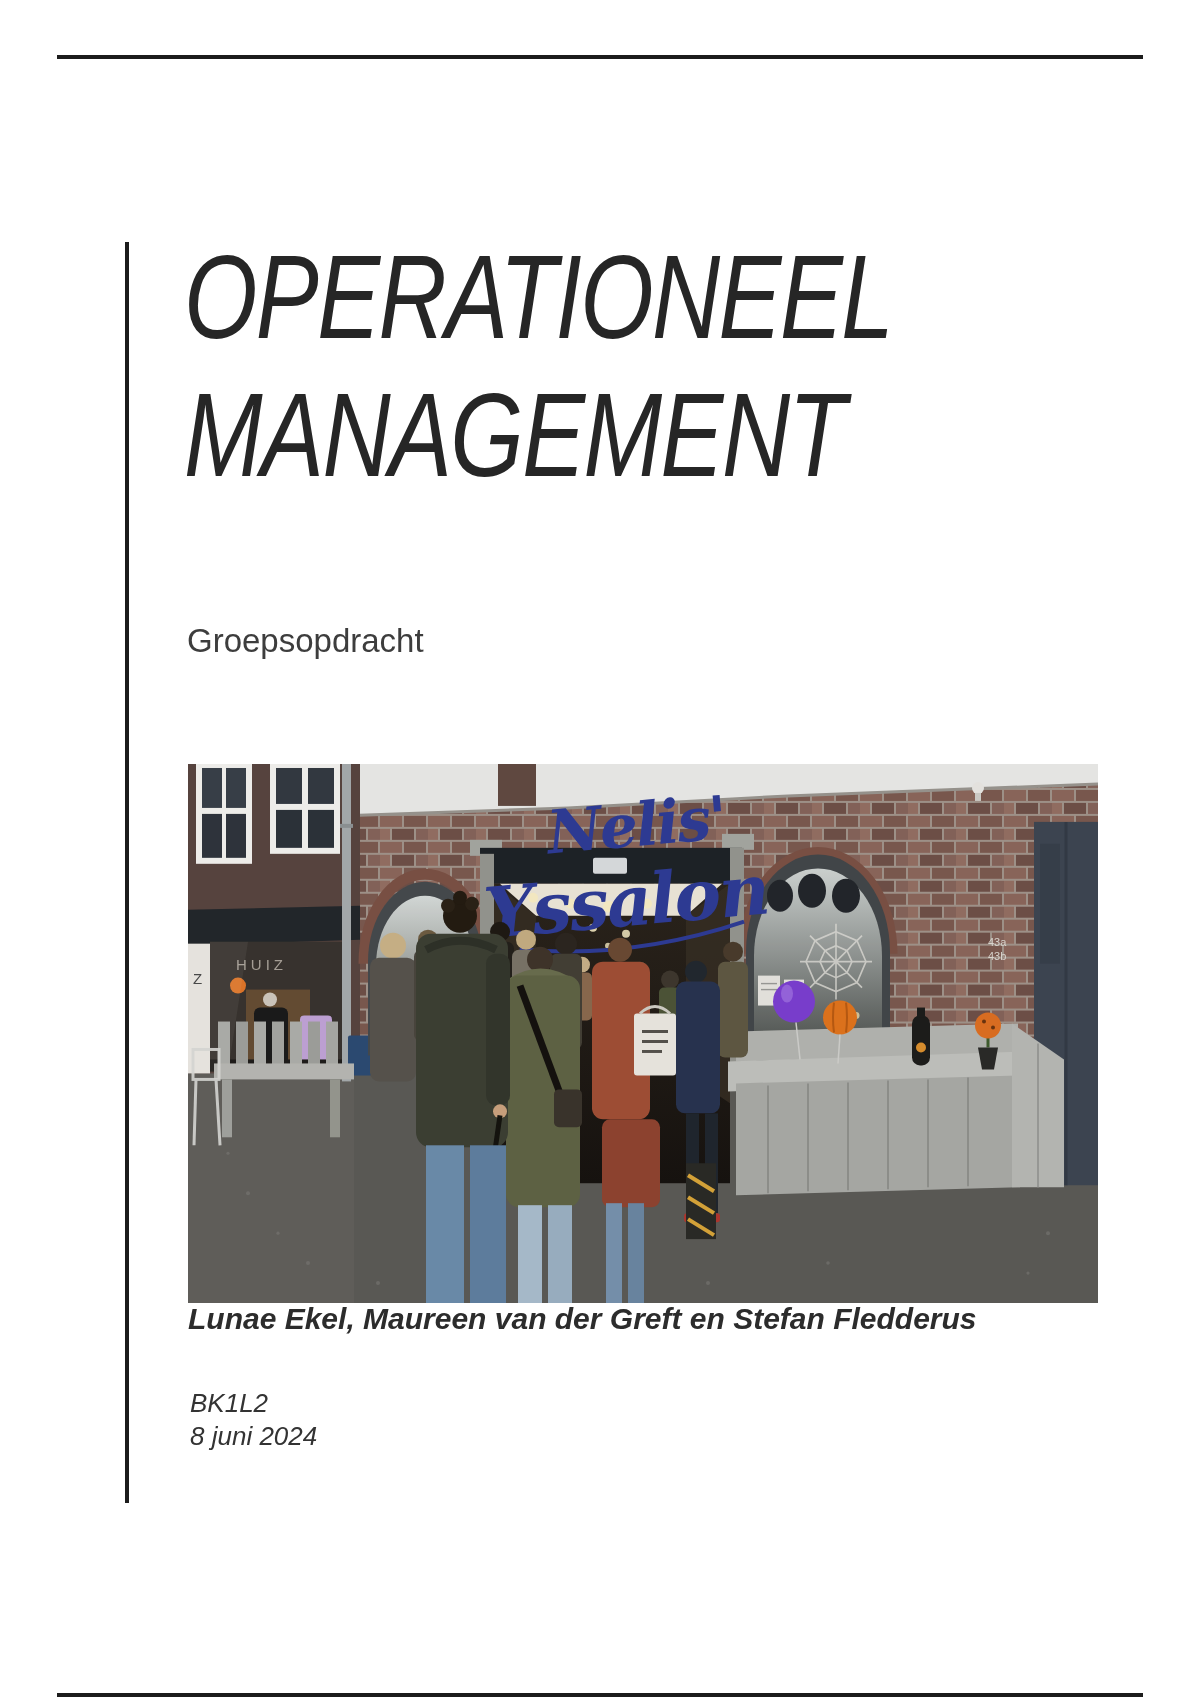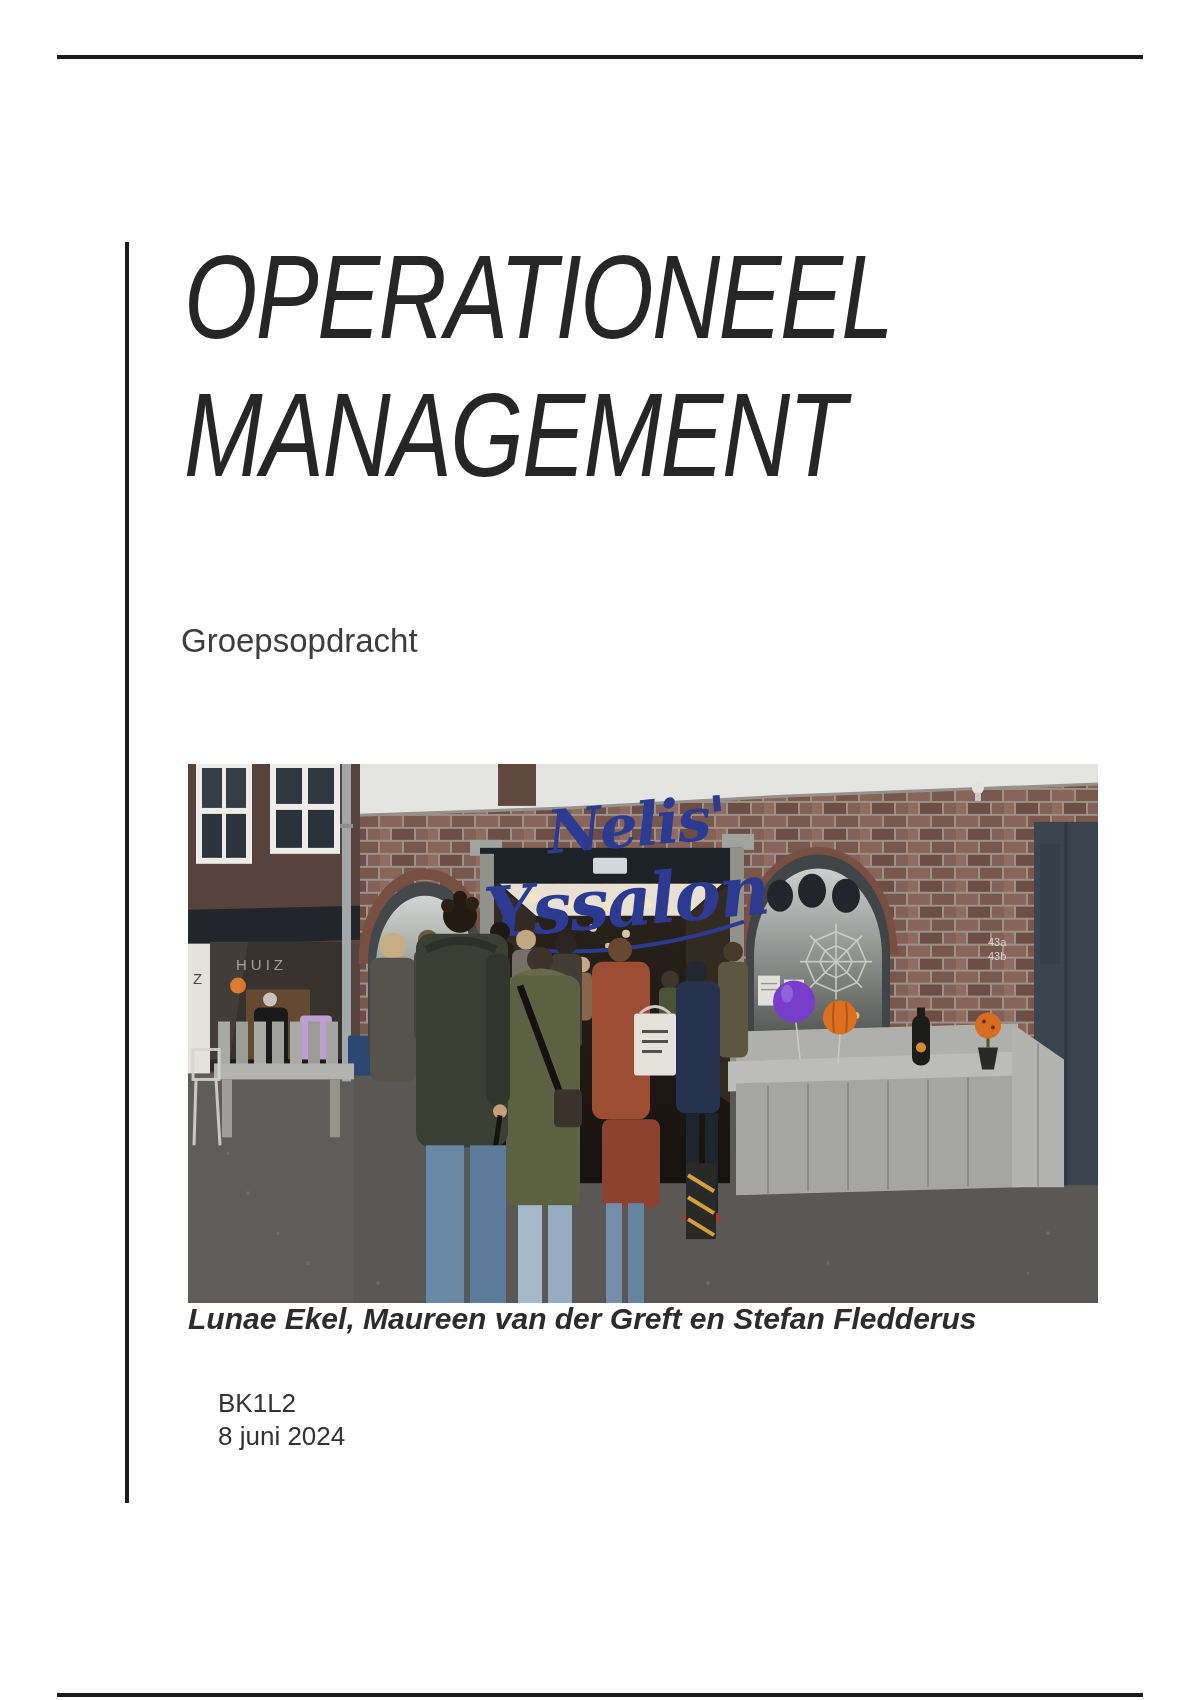--- a/index.html
+++ b/index.html
@@ -6,28 +6,28 @@
   body{width:1200px;height:1700px;position:relative;overflow:hidden;
        font-family:"Liberation Sans",sans-serif;color:#262626;}
   .rule{position:absolute;background:#1c1c1c;}
   .rule.top{left:57px;top:55px;width:1086px;height:4px;}
   .rule.bottom{left:57px;top:1693px;width:1086px;height:4px;}
   .vrule{position:absolute;left:125px;top:242px;width:4px;height:1261px;background:#1c1c1c;}
   h1.title{position:absolute;left:184px;top:228px;margin:0;
            font-size:118px;line-height:138px;font-style:italic;font-weight:400;
            letter-spacing:-2px;color:#262626;transform:scaleX(0.80);
            transform-origin:left top;white-space:nowrap;}
-  .subtitle{position:absolute;left:181px;top:622px;font-size:33px;color:#3d3d3d;}
+  .subtitle{position:absolute;left:187px;top:622px;font-size:33px;color:#3d3d3d;}
   figure.photo{position:absolute;left:188px;top:764px;width:910px;height:539px;margin:0;
                overflow:hidden;background:#e9e9e7;}
   figure.photo svg{display:block;width:910px;height:539px;}
   .caption{position:absolute;left:188px;top:1302px;font-size:30px;font-style:italic;
            color:#2c2c2c;white-space:nowrap;font-weight:bold;}
   .meta{position:absolute;left:190px;top:1387px;font-size:26px;line-height:33px;
-        color:#333333;margin-left:28px;}
+        font-style:italic;color:#333333;}
   .signtext{font-family:"DejaVu Serif",serif;font-style:italic;font-weight:bold;
             fill:#2e3c95;letter-spacing:-2px;}
   .tinytext{font-family:"Liberation Sans",sans-serif;}
 </style>
 </head>
 <body>
 
 <div class="page">
 
   <div class="rule top"></div>

